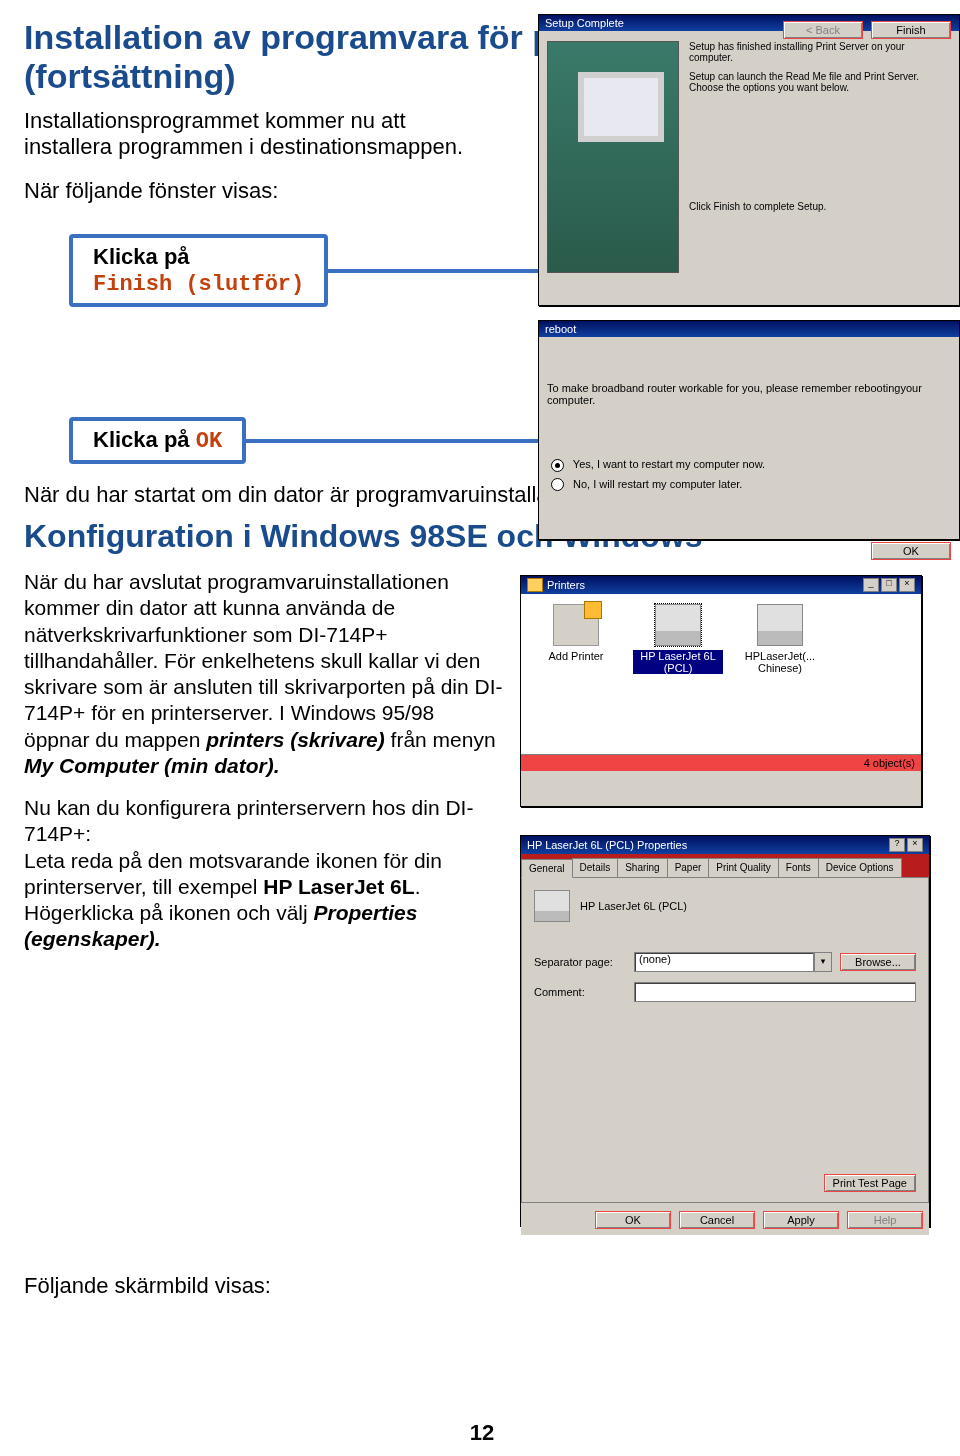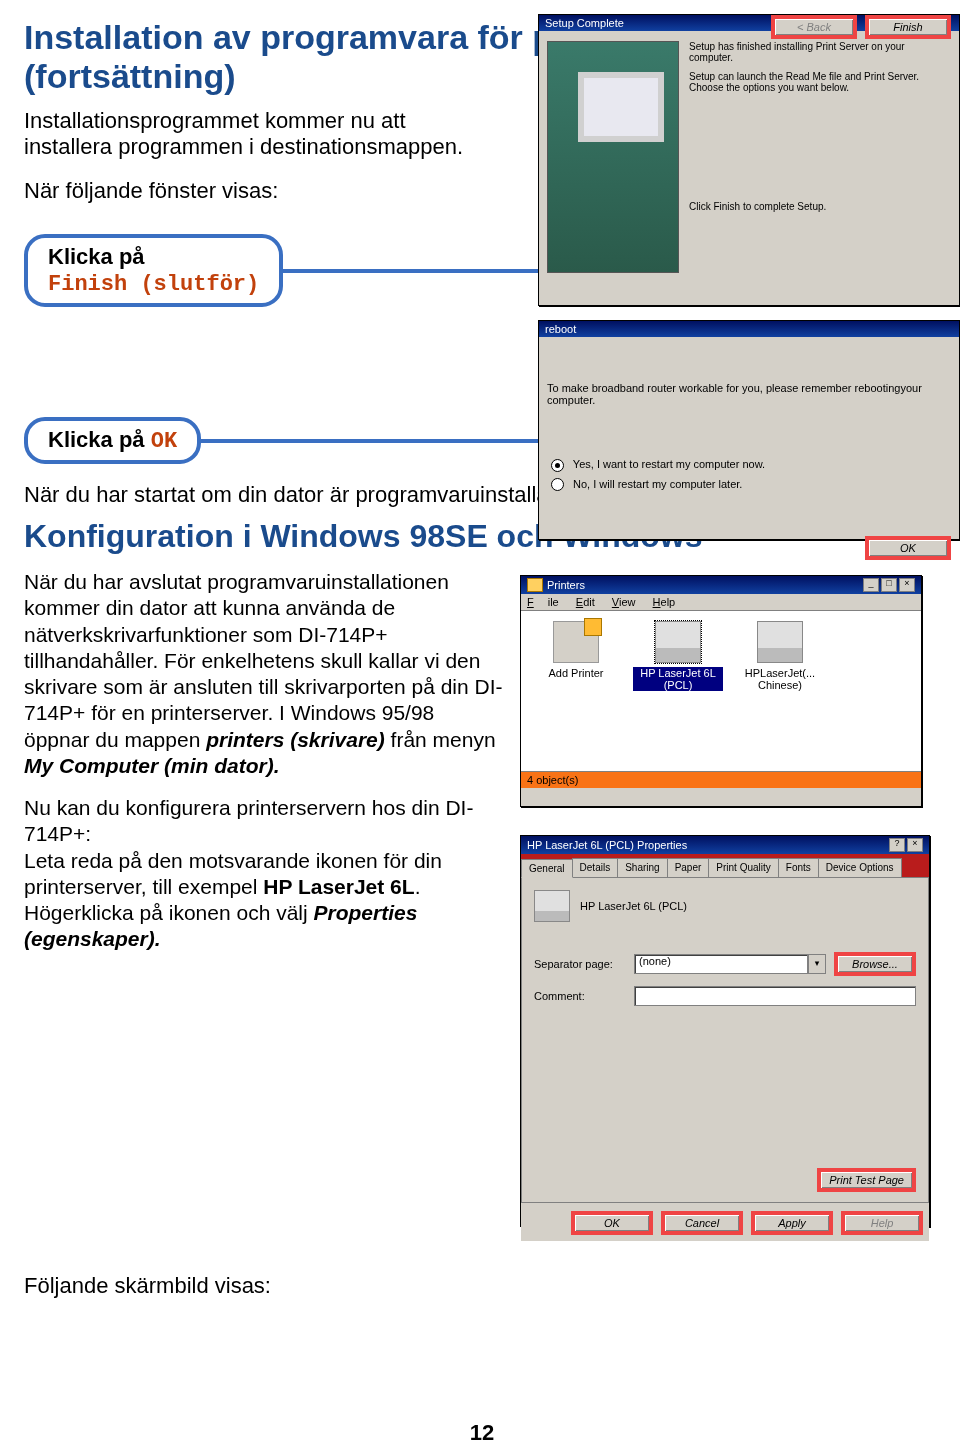--- a/index.html
+++ b/index.html
@@ -27,27 +27,28 @@
     font-size: 22px;
     margin: 8px 0 18px 0;
     max-width: 440px;
   }
   .sub {
     font-size: 22px;
     margin: 6px 0 12px 0;
   }
   .callout {
     border: 4px solid #3a6fc2;
-    border-radius: 21px;
+    border-radius: 4px;
     background: #fff;
     padding: 6px 20px;
     font-size: 22px;
     font-weight: bold;
     display: inline-block;
     color: #000;
+    margin-left: 45px;
   }
   .callout .red { color: #c2410c; font-weight: bold; font-family: Liberation Mono, monospace; }
   .callout-row {
     display: flex;
     align-items: center;
     margin: 18px 0;
   }
   .conn-line {
     flex: 1;
     height: 4px;
@@ -106,27 +107,26 @@
     width: 14px; height: 12px;
     background: #d4d0c8;
     border: 1px solid #808080;
     font-size: 9px; line-height: 9px;
     text-align: center;
     color: #000;
   }
   .win-body { padding: 8px; position: relative; }
   .btn95 {
     background: #d4d0c8;
-    border: 4px solid #ef4444;
+    border: 1px solid #ef4444;
     box-shadow: inset 1px 1px 0 #fff, inset -1px -1px 0 #808080;
     padding: 2px 8px;
     font-size: 11px;
     display: inline-block;
     text-align: center;
-    font-style: italic;
   }
 
   #setup-win { top: 14px; right: 0; width: 420px; height: 290px; }
   #setup-win .side-img {
     position: absolute; left: 8px; top: 10px; width: 130px; height: 230px;
     background: linear-gradient(#3a7a6a,#2a5a4a);
     border: 1px solid #555;
   }
   #setup-win .side-img .screen {
     position: absolute; left: 30px; top: 30px; width: 74px; height: 58px;
@@ -153,21 +153,21 @@
   #printers-win .menu span { margin-right:14px; }
   #printers-win .menu u { text-decoration: underline; }
   #printers-win .content { background:#fff; height:140px; display:flex; padding:10px; gap:12px; }
   .ficon { width: 90px; text-align:center; font-size:11px; }
   .ficon .pic { width:44px; height:40px; margin:0 auto 4px; position:relative; }
   .addp .pic { background: #d4d0c8; border:1px solid #999; }
   .addp .pic::after { content:""; position:absolute; right:-4px; top:-4px; width:16px; height:16px; background:#ffbb33; border:1px solid #aa7700; }
   .pr .pic { background:#e0e0e0; border:1px solid #888; box-shadow: inset 0 -14px 0 #bbb; }
   .pr.sel .pic { outline:1px dotted #000; }
   .pr.sel .lbl { background:#000080; color:#fff; padding:0 2px; display:inline-block; }
-  #printers-win .status { background:#f97316; border-top:1px solid #808080; padding:2px 6px; font-size:11px; }
+  #printers-win .status { background:#ef4444; border-top:1px solid #808080; padding:2px 6px; font-size:11px;text-align:right; }
 
   
   #props-win { position: relative; width: 408px; height: 390px; margin-top: 28px; }
   #props-win .tabs { display:flex; background:#b91c1c; padding-top:4px; }
   #props-win .tab { font-size:10px; padding:3px 7px; border:1px solid #808080; border-bottom:none; background:#d4d0c8; margin-right:-1px; position:relative; }
   #props-win .tab.active { background:#d4d0c8; top:1px; z-index:2; border-bottom:1px solid #d4d0c8; }
   #props-win .panel { border:1px solid #808080; background:#d4d0c8; height:300px; padding:12px; position:relative; }
   #props-win .prow { display:flex; align-items:center; margin:10px 0; font-size:11px; }
   #props-win .prow .lbl { width:100px; }
   #props-win .tinput { flex:1; background:#fff; border:1px solid #808080; height:18px; box-shadow: inset 1px 1px 0 #404040; padding:0 4px; font-size:11px; }
@@ -277,26 +277,20 @@
           <span style="display:flex;align-items:center;gap:4px;">
             <span style="width:14px;height:12px;background:#ffd060;border:1px solid #aa7700;display:inline-block;"></span>
             <span>Printers</span>
           </span>
           <span class="btns">
             <span class="tb-btn">_</span>
             <span class="tb-btn">□</span>
             <span class="tb-btn">×</span>
           </span>
         </div>
-        <div class="menu">
-          <span><u>F</u><span></span>ile</span>
-          <span><u>E</u>dit</span>
-          <span><u>V</u>iew</span>
-          <span><u>H</u>elp</span>
-        </div>
         <div class="content">
           <div class="ficon addp">
             <div class="pic"></div>
             <span>Add Printer</span>
           </div>
           <div class="ficon pr sel">
             <div class="pic"></div>
             <span class="lbl">HP LaserJet 6L (PCL)</span>
           </div>
           <div class="ficon pr">

